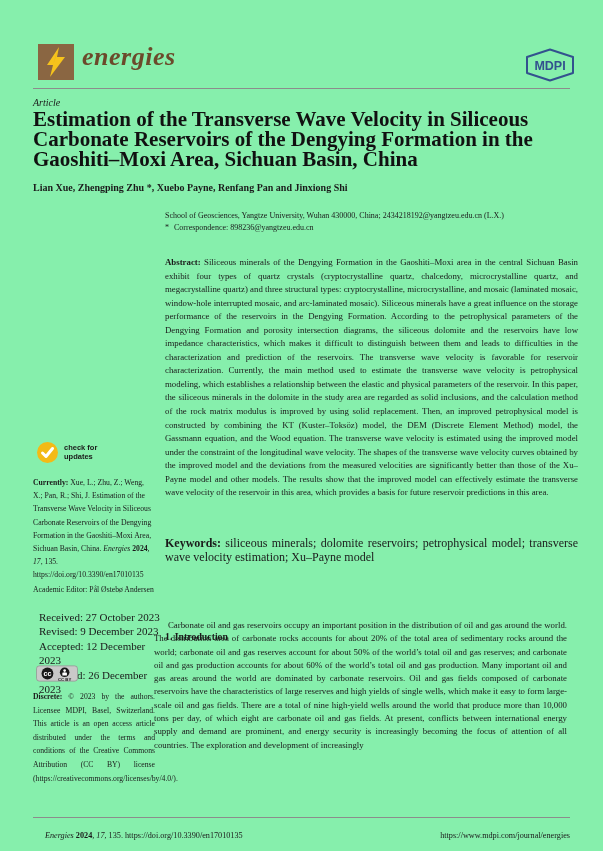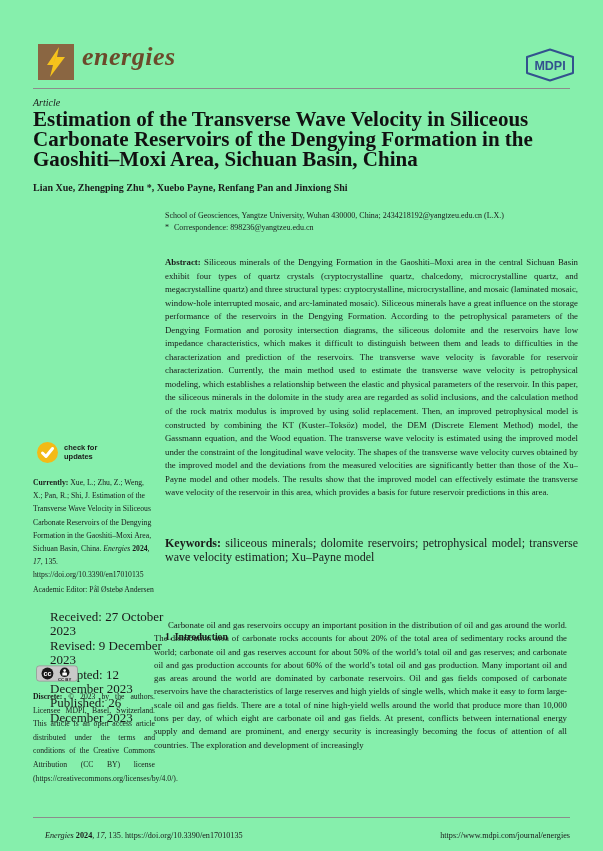--- a/index.html
+++ b/index.html
@@ -31,21 +31,21 @@
   .keywords { position:absolute; left:165px; top:537px; width:413px; font-size:12px; line-height:13.55px; text-align:justify; }
   .bold-label { font-weight:bold; }
   .section-heading { position:absolute; left:165px; top:603px; width:413px; font-size:9.8px; font-weight:bold;margin-top:28px; }
   .intro-para { position:absolute; left:154px; top:619px; width:413px; font-size:8.8px; line-height:13.3px; text-align:justify; text-indent:14px; }
 
   
   .updates-badge { position:absolute; left:36px; top:441px; display:flex; align-items:center; gap:5px; cursor:pointer; }
   .updates-text { font-family:"Liberation Sans", sans-serif; font-size:7.5px; font-weight:bold; line-height:8.5px; color:#1a1a1a; }
   .citation-block { position:absolute; left:33px; top:476px; width:122px; font-size:7.7px; line-height:13.2px; text-align:left; }
   .academic-editor { position:absolute; left:33px; top:583px; width:122px; font-size:7.7px; line-height:13.2px; }
-  .dates-block { position:absolute; left:50px; top:610px; width:122px; font-size:13px; line-height:14.4px; }
+  .dates-block { position:absolute; left:39px; top:610px; width:122px; font-size:11px; line-height:14.4px; }
   .cc-badge { position:absolute; left:36px; top:665px; width:42px; height:17px; cursor:pointer; }
   .copyright-block { position:absolute; left:33px; top:690px; width:122px; font-size:7.7px; line-height:13.6px; text-align:justify; }
   .it { font-style:italic; }
   .bd { font-weight:bold; }
 
   
   .footer-rule { position:absolute; left:33px; top:817px; width:537px; height:1px; background:#8c8c8c; }
   .footer-left { position:absolute; left:45px; top:831px; font-size:8.2px; }
   .footer-right { position:absolute; right:33px; top:831px; font-size:8.2px; }
 </style>

